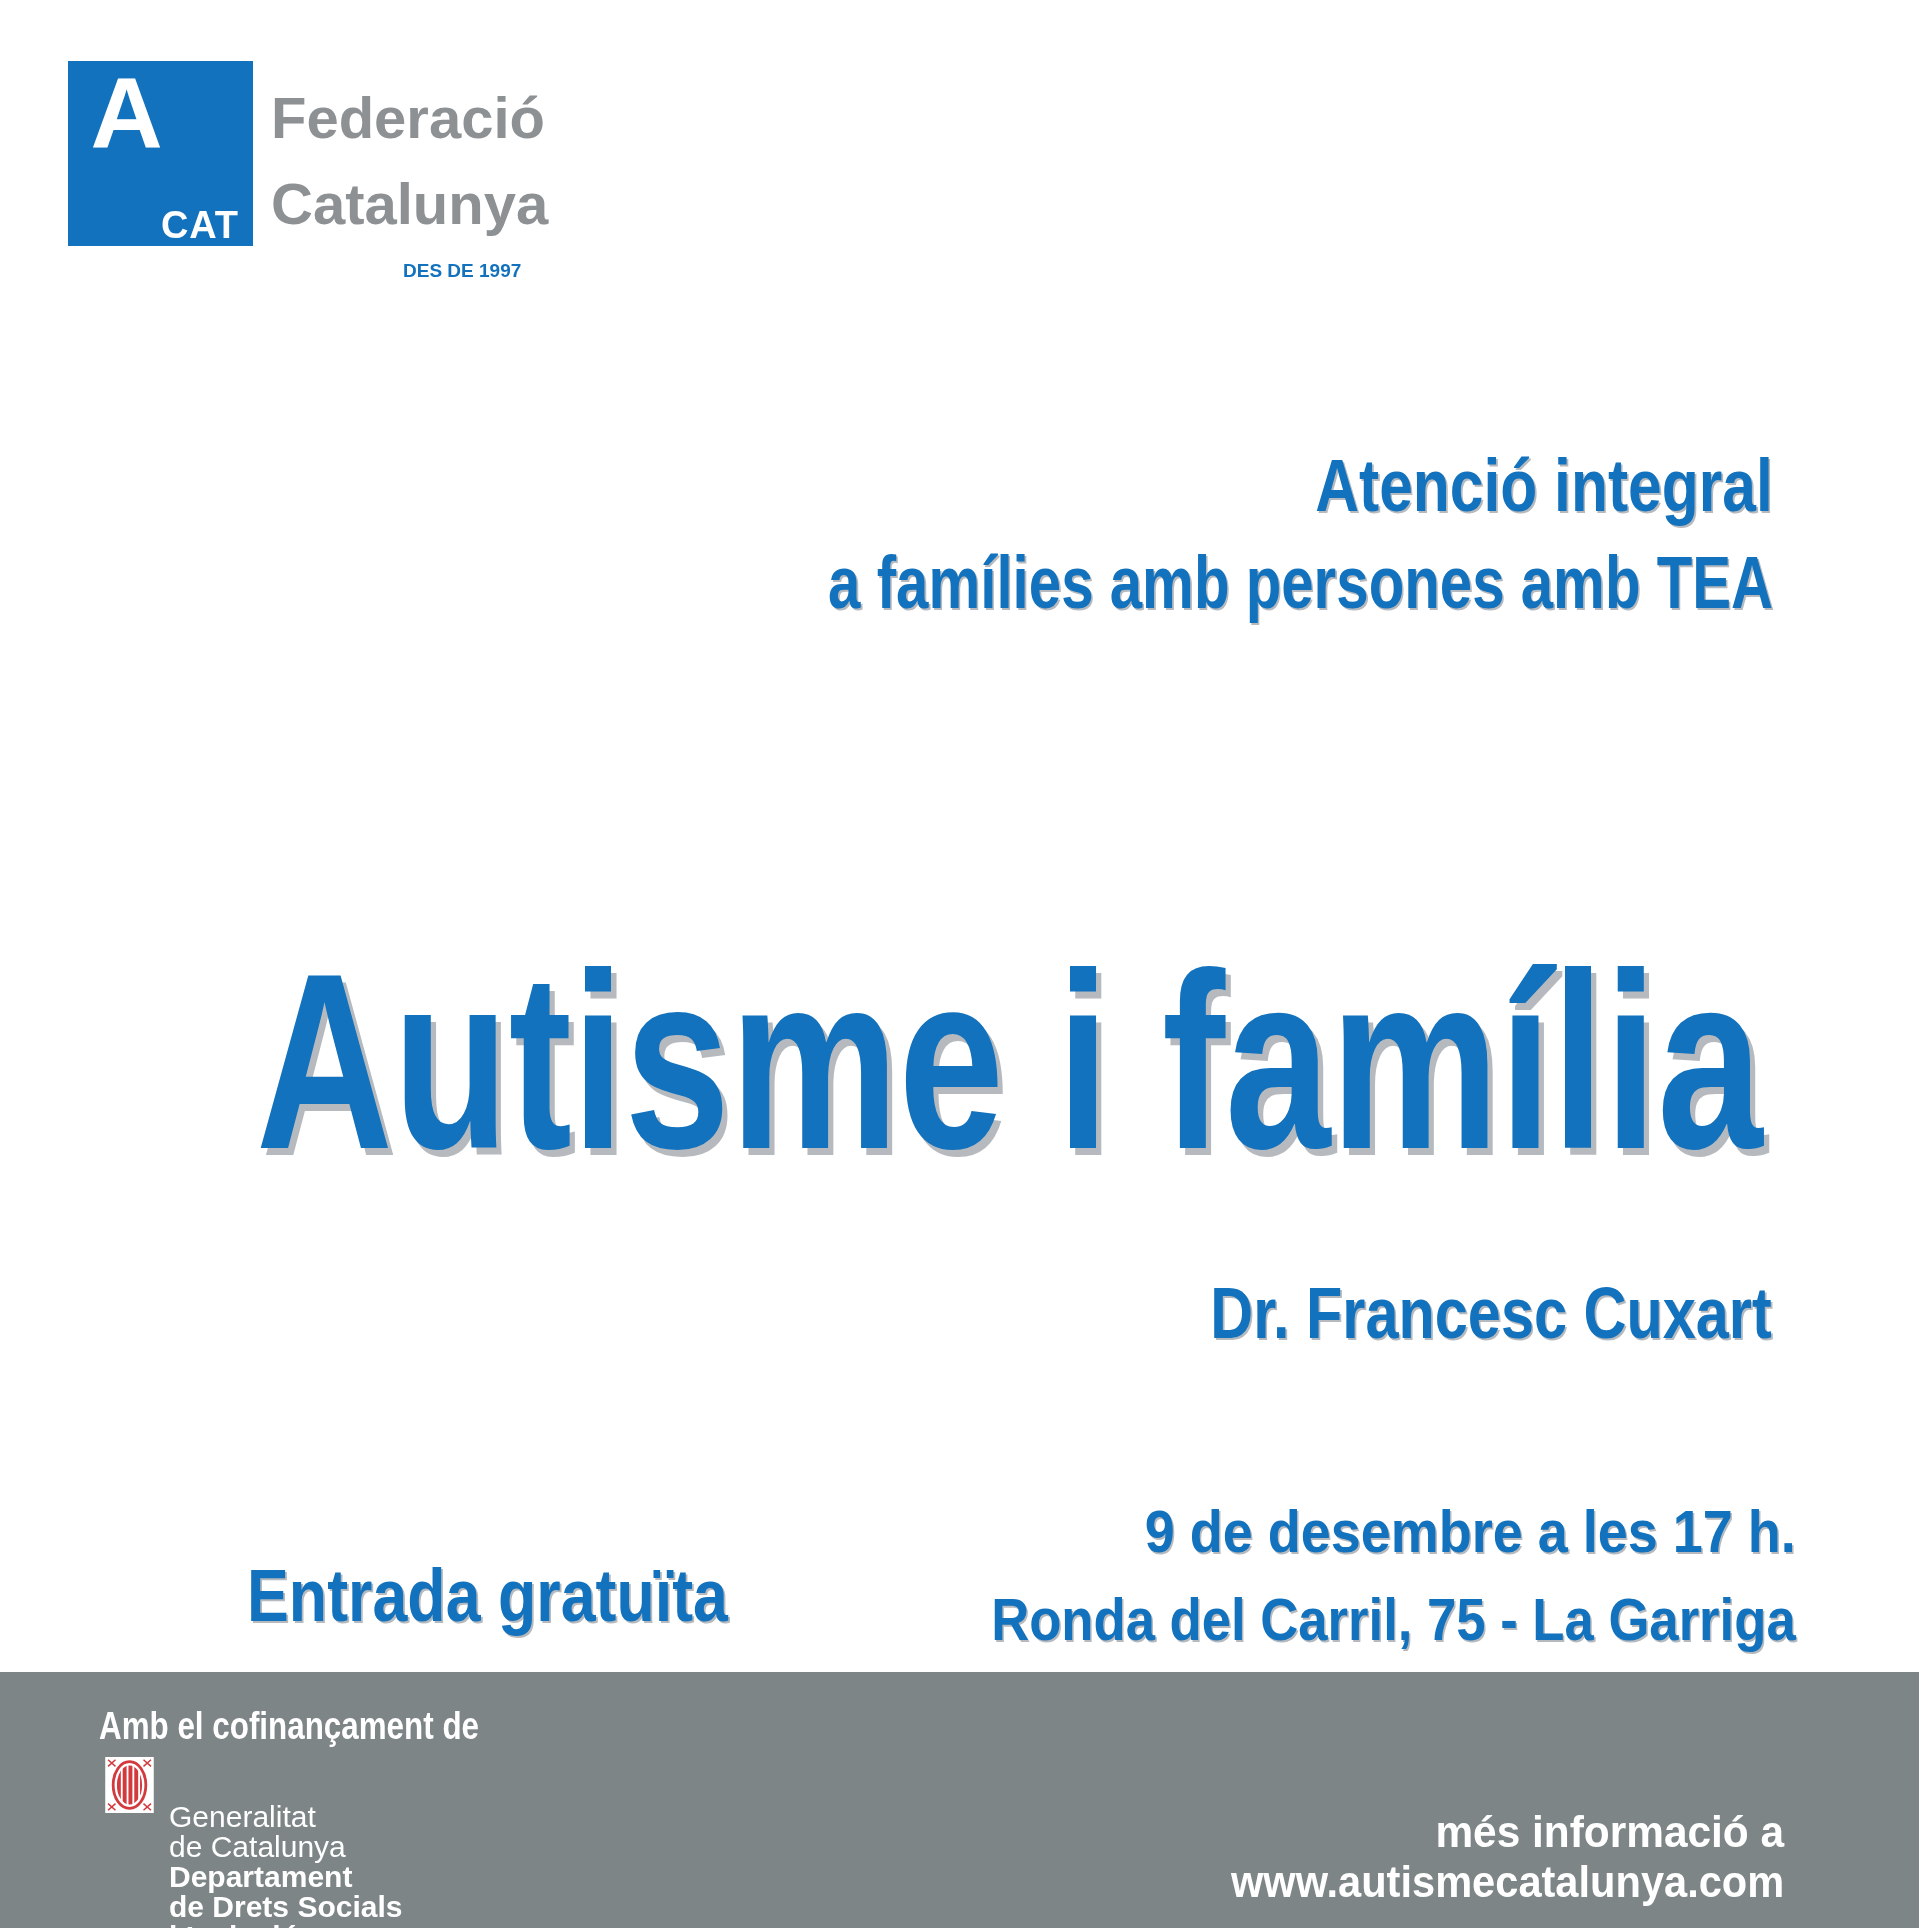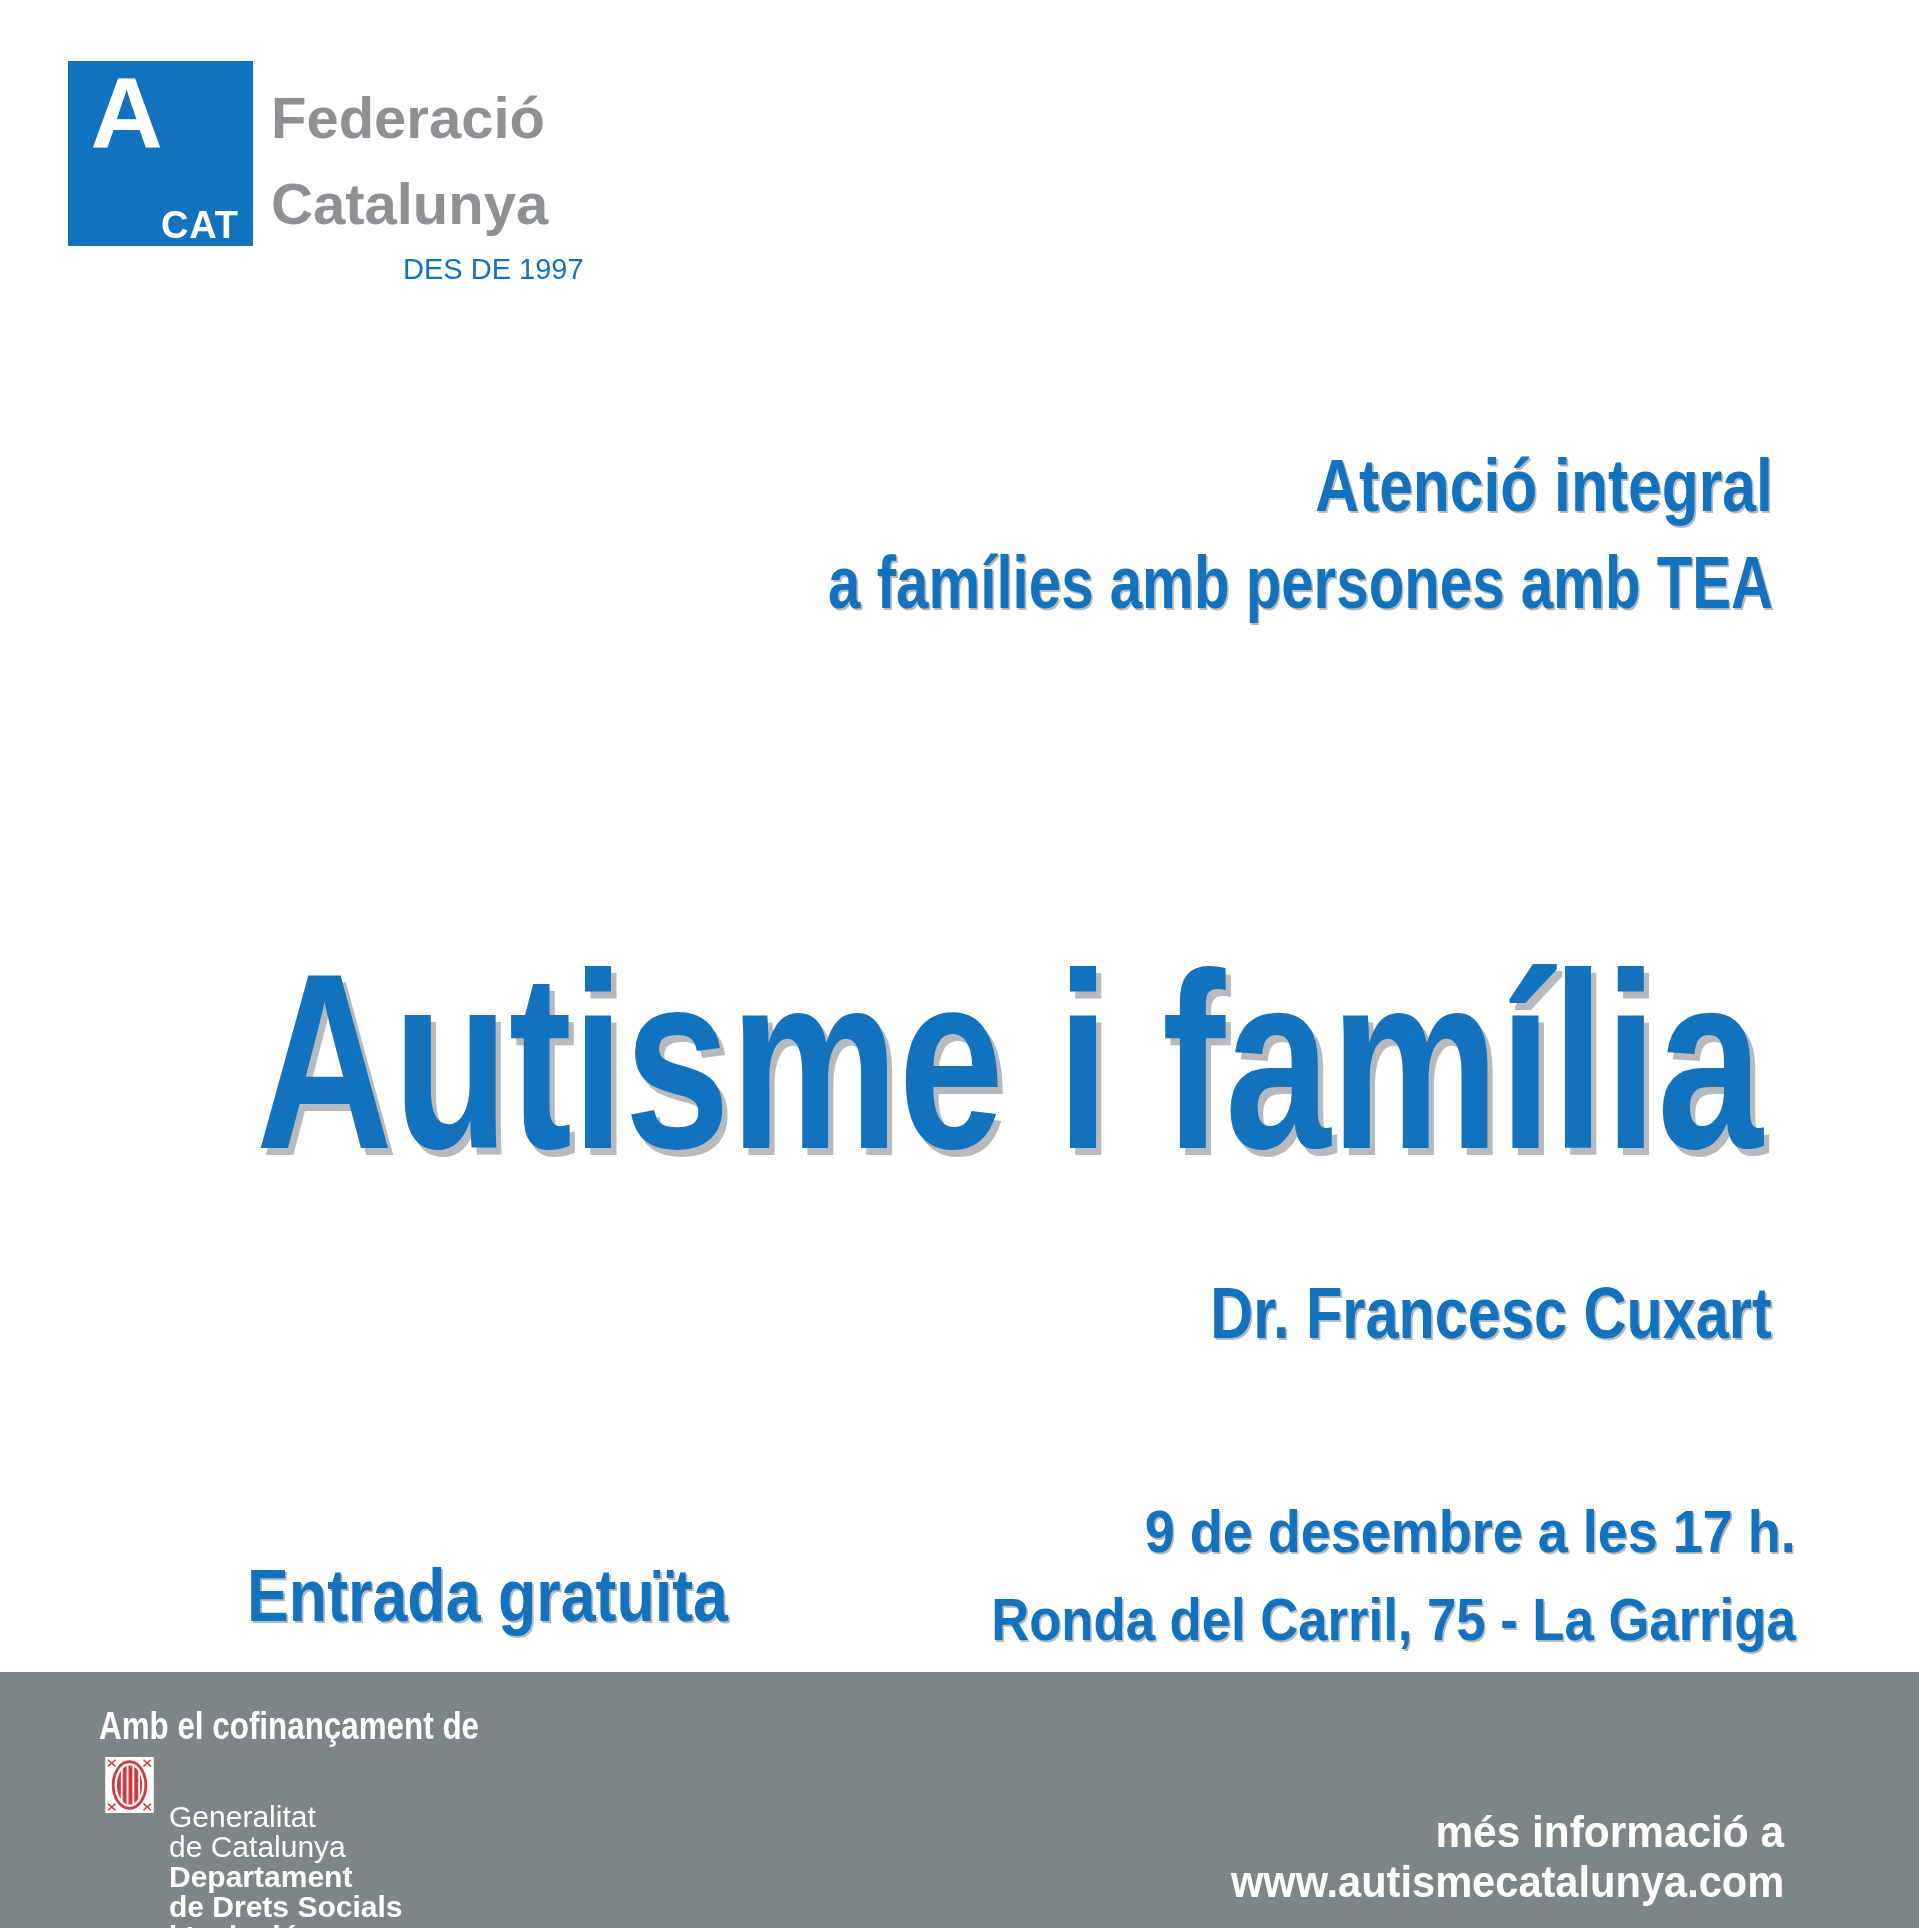--- a/index.html
+++ b/index.html
@@ -28,21 +28,21 @@
   
   .logo-square{position:absolute;left:68px;top:61px;width:185px;height:185px;
                background:var(--blue);}
   .logo-letter{position:absolute;left:22.6px;top:1.9px;font-size:100px;font-weight:700;
                color:var(--white);line-height:1;}
   .logo-cat{position:absolute;left:93px;top:129px;font-size:38px;font-weight:700;
             color:var(--white);line-height:1;letter-spacing:0.9px;margin-top:16px;}
   .logo-text{position:absolute;left:271px;top:61px;font-size:58px;font-weight:700;
              line-height:68px;}
   .logo-text .gray{color:var(--logo-gray);margin-top:28px;}
-  .logo-since{position:absolute;left:403px;top:255px;font-size:29px;font-weight:400;
+  .logo-since{position:absolute;left:403px;top:261px;font-size:19px;font-weight:700;
               color:var(--blue);line-height:1;}
 
   
   .subtitle1{right:146px;top:448px;font-size:75px;}
   .subtitle2{right:146px;top:545px;font-size:75px;}
   .title{left:256px;top:937px;font-size:250px;}
   .speaker{right:147px;top:1276px;font-size:73px;}
   .entrada{left:247px;top:1558px;font-size:75px;}
   .date1{right:123px;top:1503px;font-size:59px;}
   .date2{right:123px;top:1591px;font-size:59px;}

